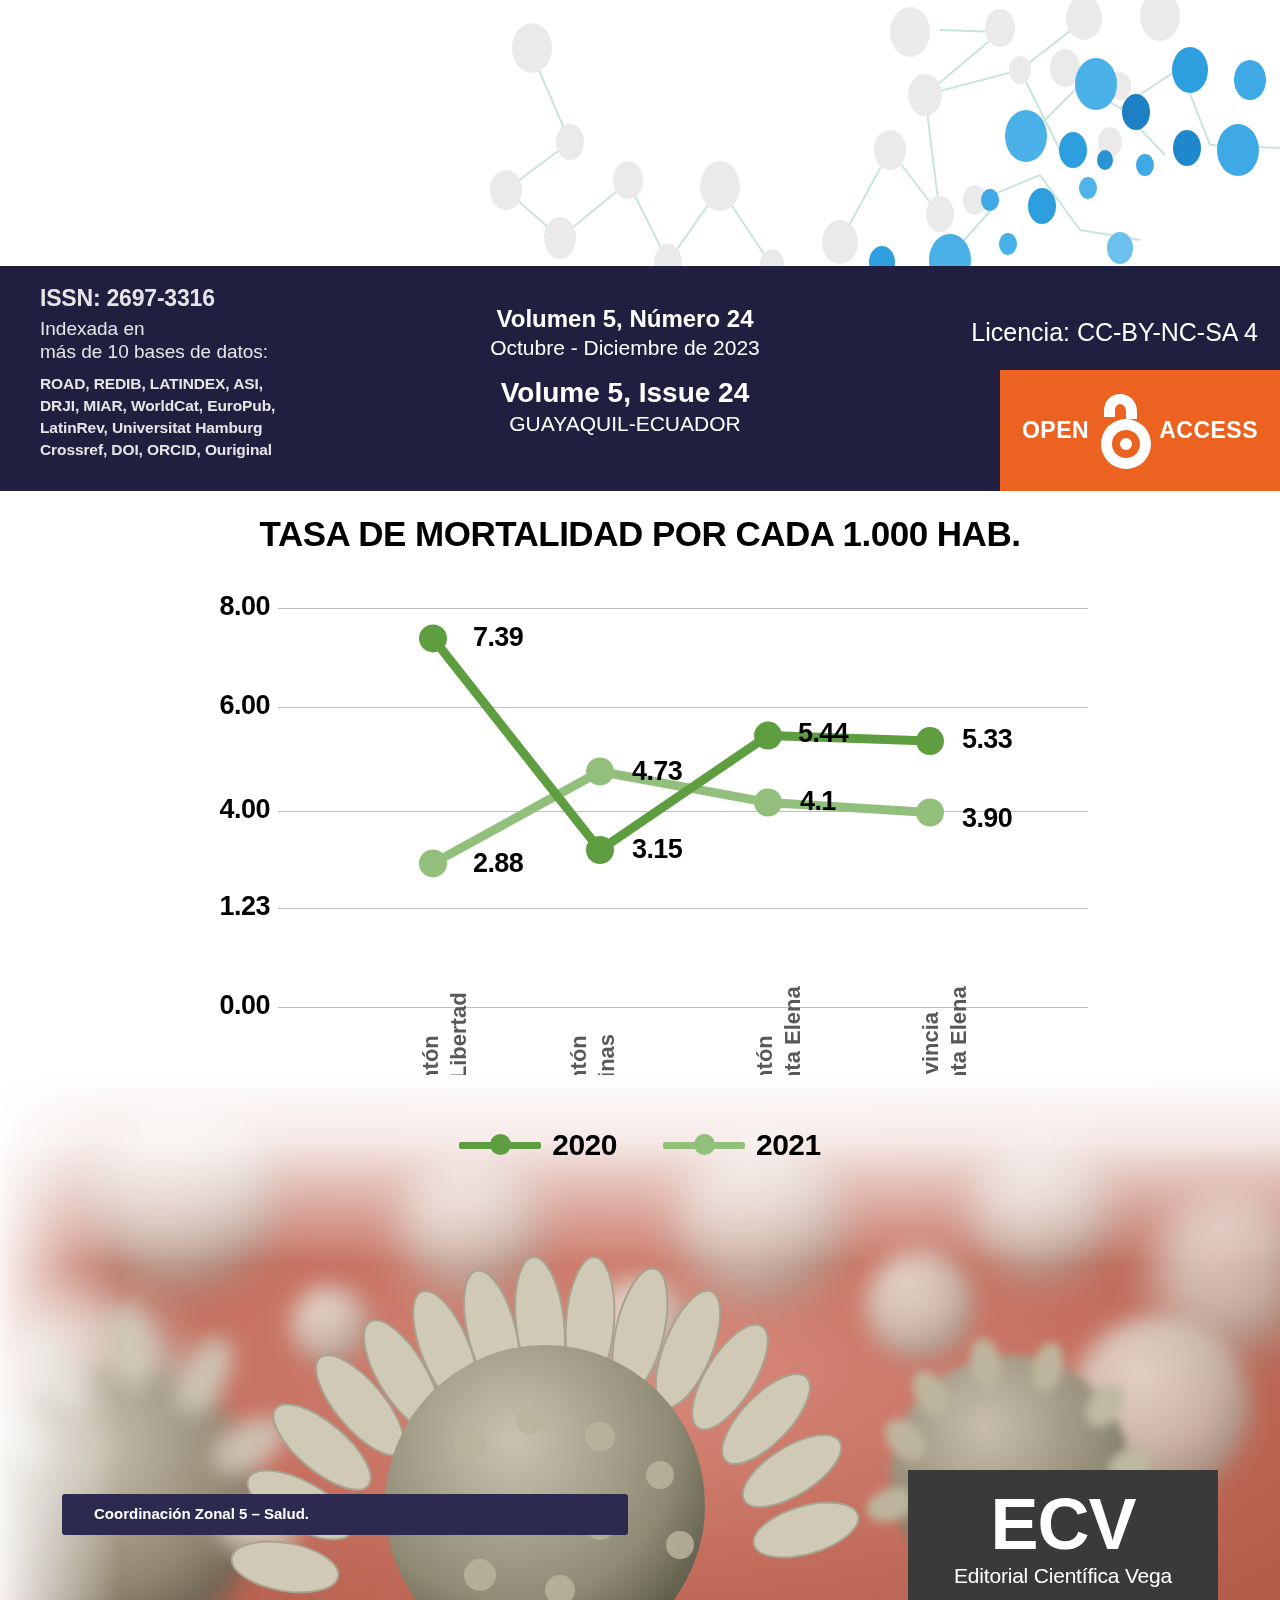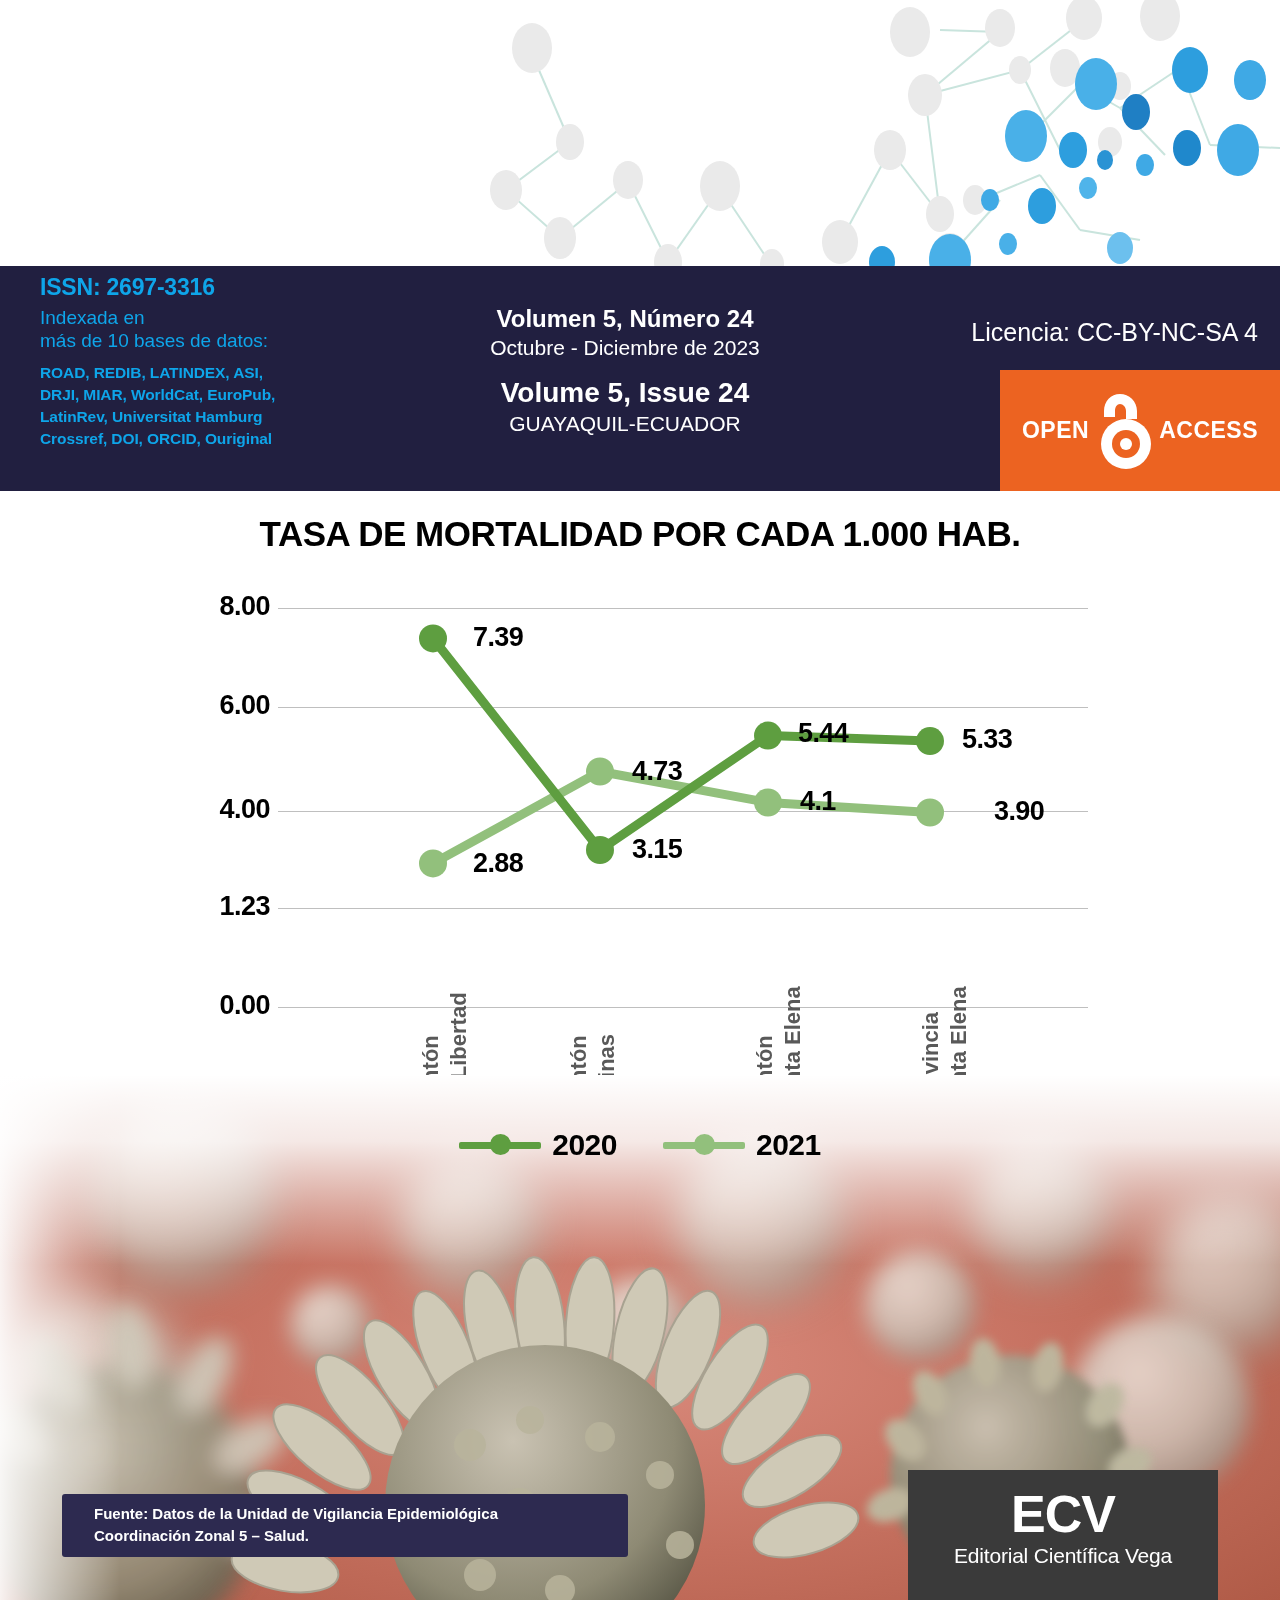--- a/index.html
+++ b/index.html
@@ -58,23 +58,23 @@
 
   
   .info-band {
     position: absolute;
     left: 0; top: 266px;
     width: 1280px; height: 225px;
     background: #211f40;
   }
   .issn-col {
     position: absolute;
-    left: 40px; top: 8px;
+    left: 40px; top: 19px;
     width: 340px;
-    color: #0ea5e9;
+    color: #e5e5e5;
   }
   .issn-line {
     font-size: 23px; font-weight: bold; line-height: 1.2;
     letter-spacing: -0.2px;
   }
   .indexed-line {
     font-size: 19px; font-weight: 400; line-height: 1.22;
     margin-top: 4px;
   }
   .db-list {
@@ -224,21 +224,21 @@
   }
   .ecv-box {
     position: absolute;
     left: 908px; top: 1470px;
     width: 310px; height: 130px;
     background: #3a3a3a;
     z-index: 20;
     text-align: center;
   }
   .ecv-main {
-    font-size: 52px; font-weight: bold; color: #ffffff;
+    font-size: 72px; font-weight: bold; color: #ffffff;
     letter-spacing: -1px; line-height: 1.0; padding-top: 18px;
   }
   .ecv-sub {
     font-size: 21px; font-weight: 400; color: #ffffff;
     letter-spacing: -0.2px; margin-top: 4px;
   }
 </style>
 </head>
 <body>
 
@@ -394,21 +394,21 @@
       </svg>
 
       <div class="dlabel" style="left:473px; top:131px;">7.39</div>
       <div class="dlabel" style="left:632px; top:343px;">3.15</div>
       <div class="dlabel" style="left:798px; top:227px;">5.44</div>
       <div class="dlabel" style="left:962px; top:233px;">5.33</div>
 
       <div class="dlabel" style="left:473px; top:357px;">2.88</div>
       <div class="dlabel" style="left:632px; top:265px;">4.73</div>
       <div class="dlabel" style="left:800px; top:295px;">4.1</div>
-      <div class="dlabel" style="left:962px; top:305px;margin-left:32px;">3.90</div>
+      <div class="dlabel" style="left:962px; top:312px;">3.90</div>
 
       <div class="xlabel" style="left:418px; top:620px;">Cantón</div>
       <div class="xlabel" style="left:446px; top:620px;">La Libertad</div>
 
       <div class="xlabel" style="left:566px; top:620px;">Cantón</div>
       <div class="xlabel" style="left:594px; top:620px;">Salinas</div>
 
       <div class="xlabel" style="left:752px; top:620px;">Cantón</div>
       <div class="xlabel" style="left:780px; top:620px;">Santa Elena</div>
 
@@ -542,21 +542,20 @@
           <circle cx="560" cy="515" r="15"></circle>
         </g>
       </g>
 
       <rect x="0" y="0" width="120" height="525" fill="url(#leftFade)"></rect>
     </svg>
     <div class="photo-fade"></div>
   </div>
 
   <div class="source-box">
-    <div>Fuente: Datos de la Unidad de Vigilancia Epidemiológica</div>
     <div>Coordinación Zonal 5 – Salud.</div>
   </div>
 
   <div class="ecv-box">
     <div class="ecv-main">ECV</div>
     <div class="ecv-sub">Editorial Científica Vega</div>
   </div>
 
 </div>
 

